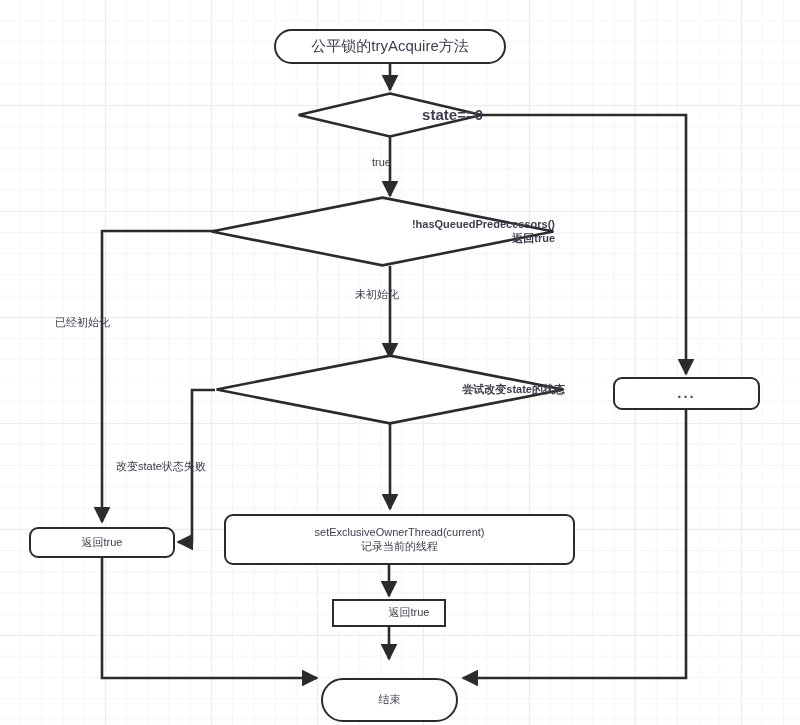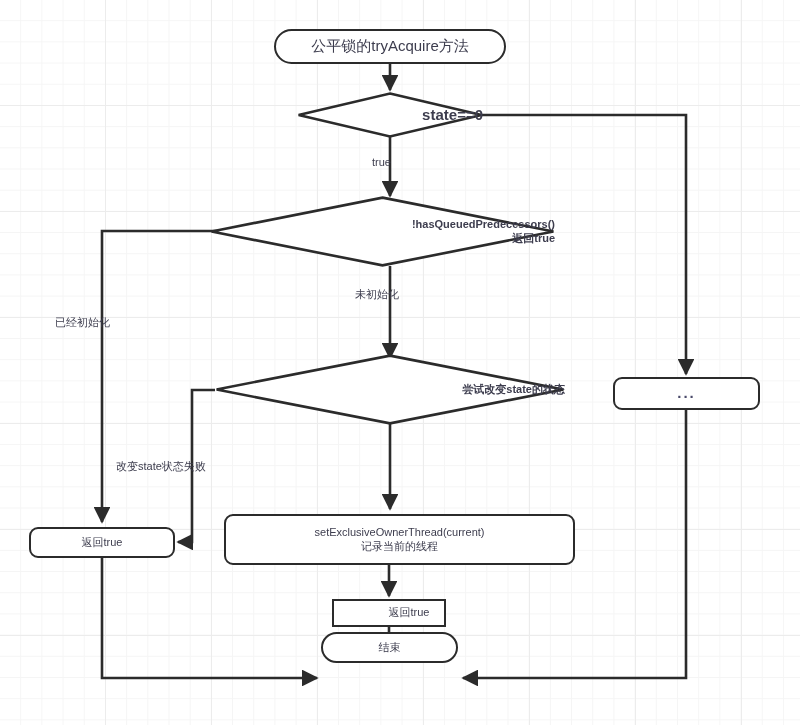--- a/index.html
+++ b/index.html
@@ -172,21 +172,21 @@
   </div>
 
   <div class="node n-round fs15" style="left:29px; top:527px; width:146px; height:31px;">
     <span>返回true</span>
   </div>
 
   <div class="node n-rect fs15" style="left:332px; top:599px; width:114px; height:28px;padding-left:40px;">
     <span>返回true</span>
   </div>
 
-  <div class="node n-stadium fs15" style="left:321px; top:632px; width:137px; height:31px;">
+  <div class="node n-stadium fs15" style="left:321px; top:678px; width:137px; height:44px;">
     <span>结束</span>
   </div>
 
   <div class="edge-label fs15" style="left:372px; top:156px;">true</div>
 
   <div class="edge-label fs15" style="left:355px; top:287px;">未初始化</div>
 
   <div class="edge-label fs15" style="left:55px; top:315px;">已经初始化</div>
 
   <div class="edge-label fs15" style="left:116px; top:459px;text-align:center;">改变state状态失败</div>

